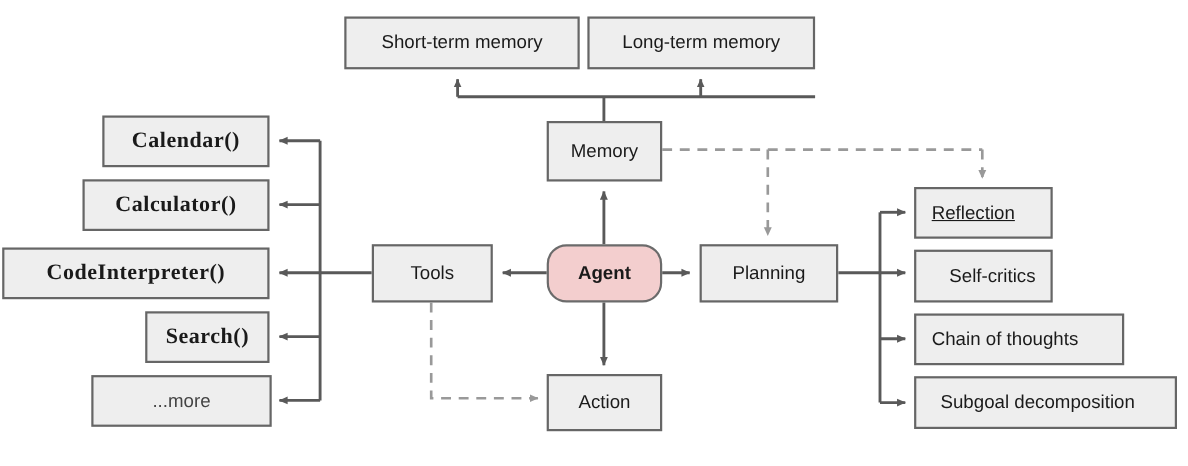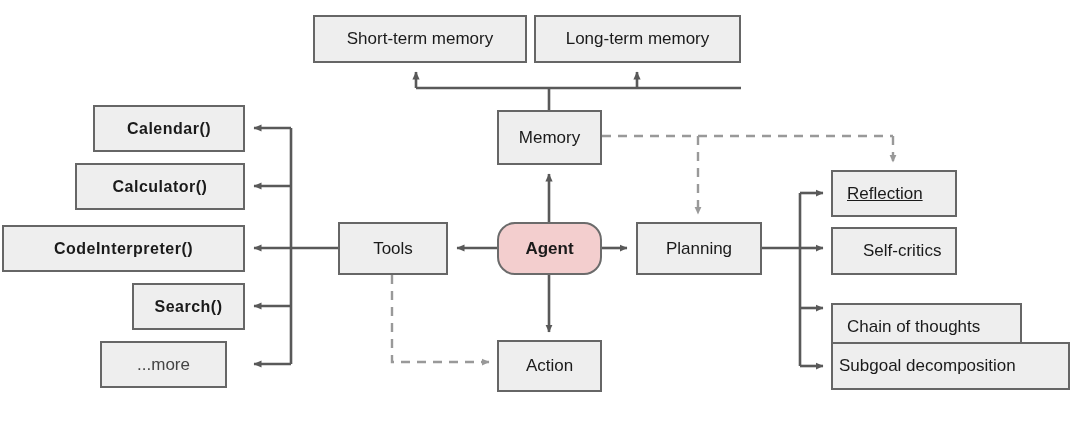--- a/index.html
+++ b/index.html
@@ -34,23 +34,23 @@
     display: flex;
     align-items: center;
     justify-content: center;
     color: #1a1a1a;
     font-size: 17px;
     font-family: "Liberation Sans", sans-serif;
     letter-spacing: 0px;
     white-space: nowrap;
   }
   .node.mono {
-    font-family: Liberation Sans, sans-serif;
+    font-family: Liberation Serif, serif;
     font-weight: bold;
-    font-size: 16px;
+    font-size: 20px;
     letter-spacing: 0.5px;
   }
   .node.agent {
     background: #f3cece;
     border-color: #6b6b6b;
     font-weight: bold;
     border-radius: 18px;
   }
   .node.dim {
     color: #444444;
@@ -145,37 +145,37 @@
   </div>
 
   <div class="node mono" style="left:2px; top:225px; width:243px; height:47px;">
     <span>CodeInterpreter()</span>
   </div>
 
   <div class="node mono" style="left:132px; top:283px; width:113px; height:47px;">
     <span>Search()</span>
   </div>
 
-  <div class="node dim" style="left:100px; top:341px; width:127px; height:47px;">
+  <div class="node dim" style="left:83px; top:341px; width:164px; height:47px;">
     <span>...more</span>
   </div>
 
   <div class="node" style="left:636px; top:222px; width:126px; height:53px;">
     <span>Planning</span>
   </div>
 
   <div class="node" style="left:831px; top:170px; width:126px; height:47px; justify-content:flex-start; padding-left:14px;text-decoration:underline;">
     <span>Reflection</span>
   </div>
 
   <div class="node" style="left:831px; top:227px; width:126px; height:48px; justify-content:flex-start; padding-left:30px;">
     <span>Self-critics</span>
   </div>
 
-  <div class="node" style="left:831px; top:303px; width:191px; height:47px; justify-content:flex-start; padding-left:14px;">
+  <div class="node" style="left:831px; top:285px; width:191px; height:47px; justify-content:flex-start; padding-left:14px;">
     <span>Chain of thoughts</span>
   </div>
 
-  <div class="node" style="left:831px; top:342px; width:239px; height:48px; justify-content:flex-start; padding-left:6px;">
+  <div class="node" style="left:831px; top:342px; width:239px; height:48px; justify-content:flex-start; padding-left:22px;">
     <span>Subgoal decomposition</span>
   </div>
 
 </div>
 
 </body></html>

